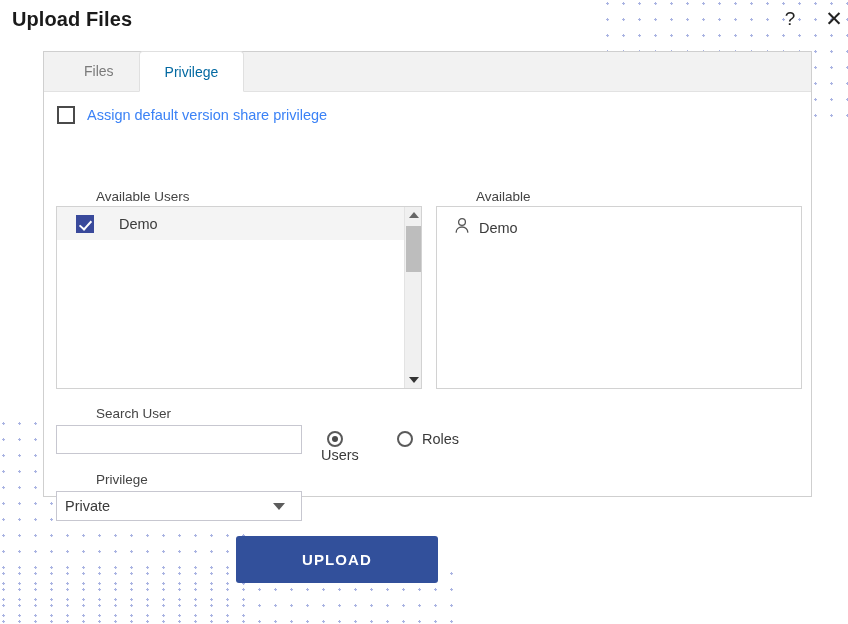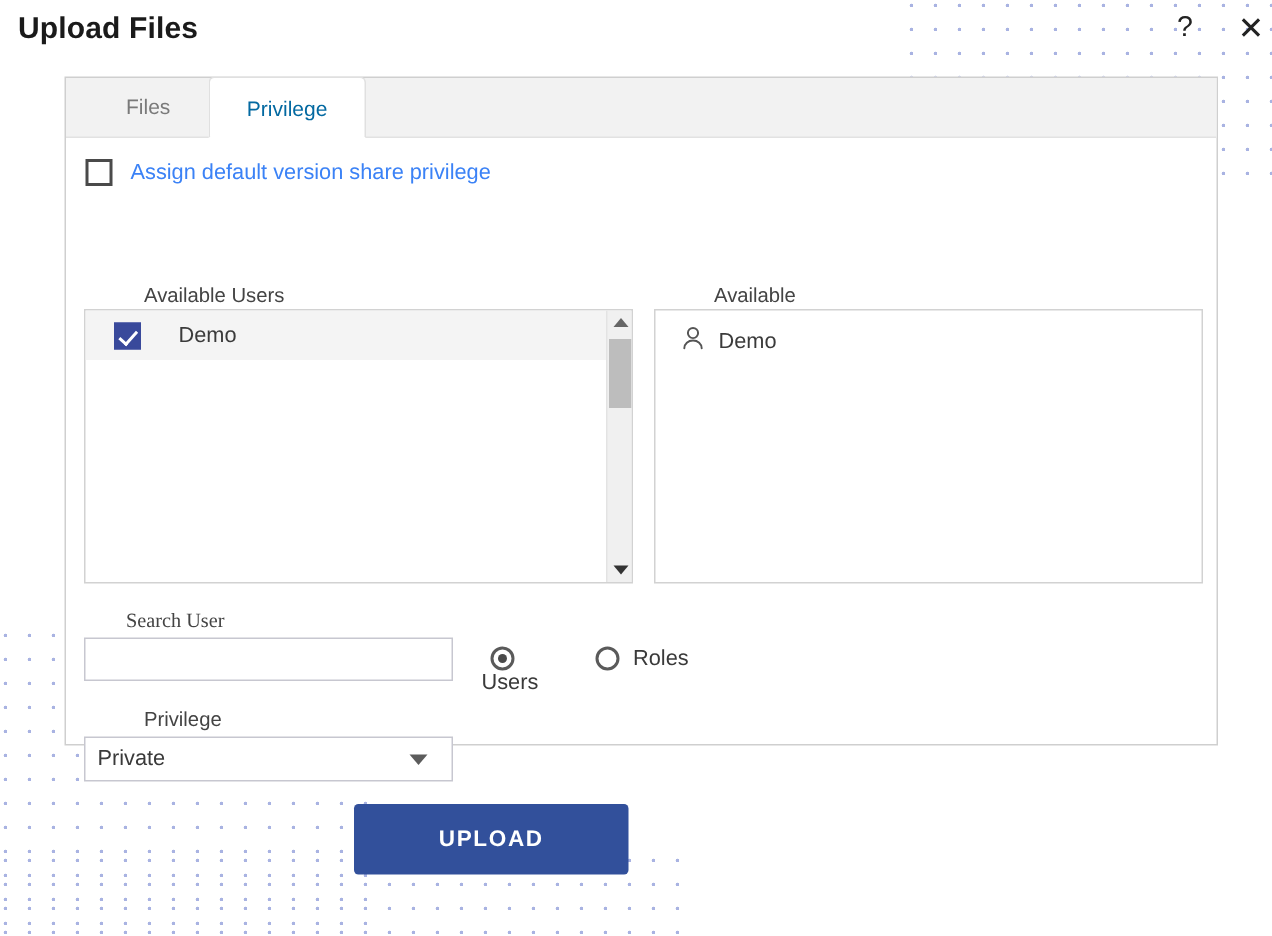--- a/index.html
+++ b/index.html
@@ -200,21 +200,21 @@
     background: #ffffff;
   }
   .sel-item {
     display: flex; align-items: center;
     padding: 10px 0 0 17px;
     cursor: pointer;
   }
   .sel-item .name { margin-left: 9px; font-size: 14.5px; color: #3b3b3b; }
 
   
-  #search-label { position: absolute; left: 0; top: 314px; font-family: Liberation Serif, serif; }
+  #search-label { position: absolute; left: 12px; top: 314px; }
   #search-input {
     position: absolute;
     left: 12px; top: 333px;
     width: 246px; height: 29px;
     border: 1px solid #c7c7d0;
     background: #ffffff;
     font-size: 14px;
     padding: 0 7px;
     color: #333;
     font-family: "Liberation Sans", sans-serif;
@@ -275,21 +275,21 @@
     height: 47px;
     border: none;
     border-radius: 3px;
     color: #ffffff;
     font-size: 15px;
     font-weight: bold;
     letter-spacing: 1.1px;
     cursor: pointer;
     font-family: "Liberation Sans", sans-serif;
   }
-  #upload-button { left: 236px; top: 536px; width: 183px; background: #32509b; }
+  #upload-button { left: 236px; top: 536px; width: 202px; background: #32509b; }
   #cancel-button { left: 434px; top: 536px; width: 188px; background: #9b9b9b; }
 </style>
 </head>
 <body>
 
 <div id="root">
 
   <div class="dots" id="dots-top-right"></div>
   <div class="dots" id="dots-bottom-left"></div>
   <div class="dots" id="dots-bottom-strip"></div>

